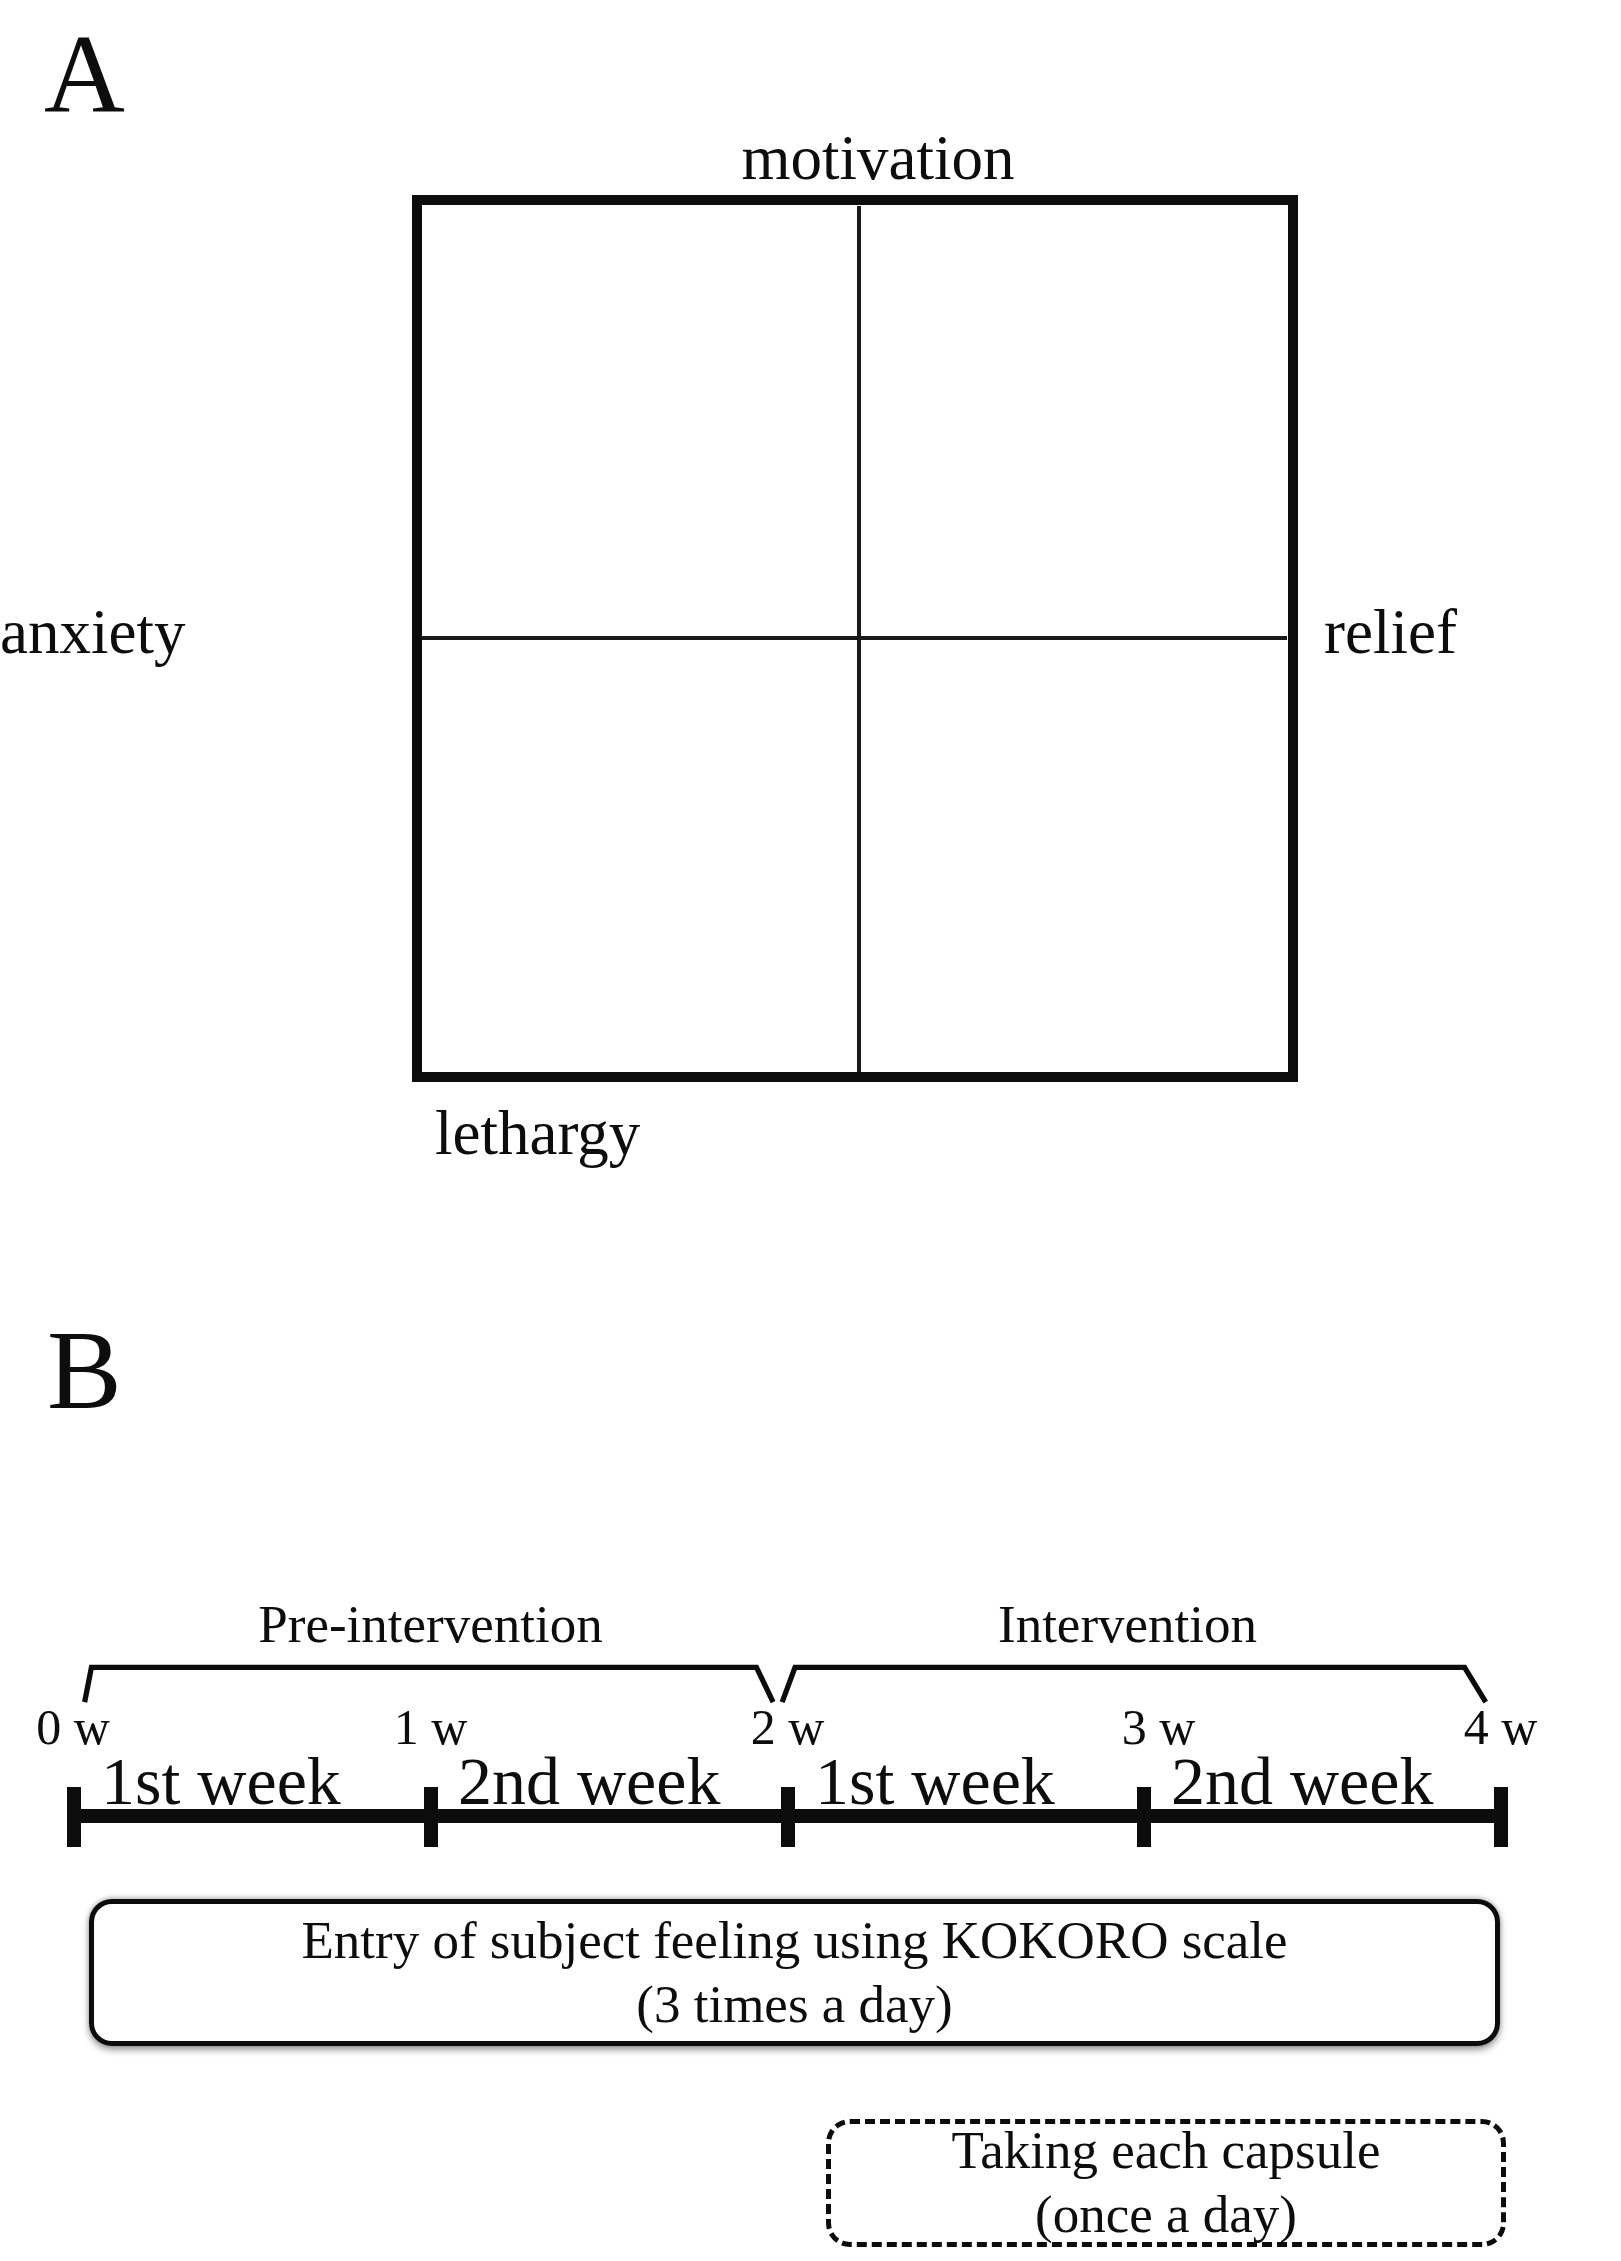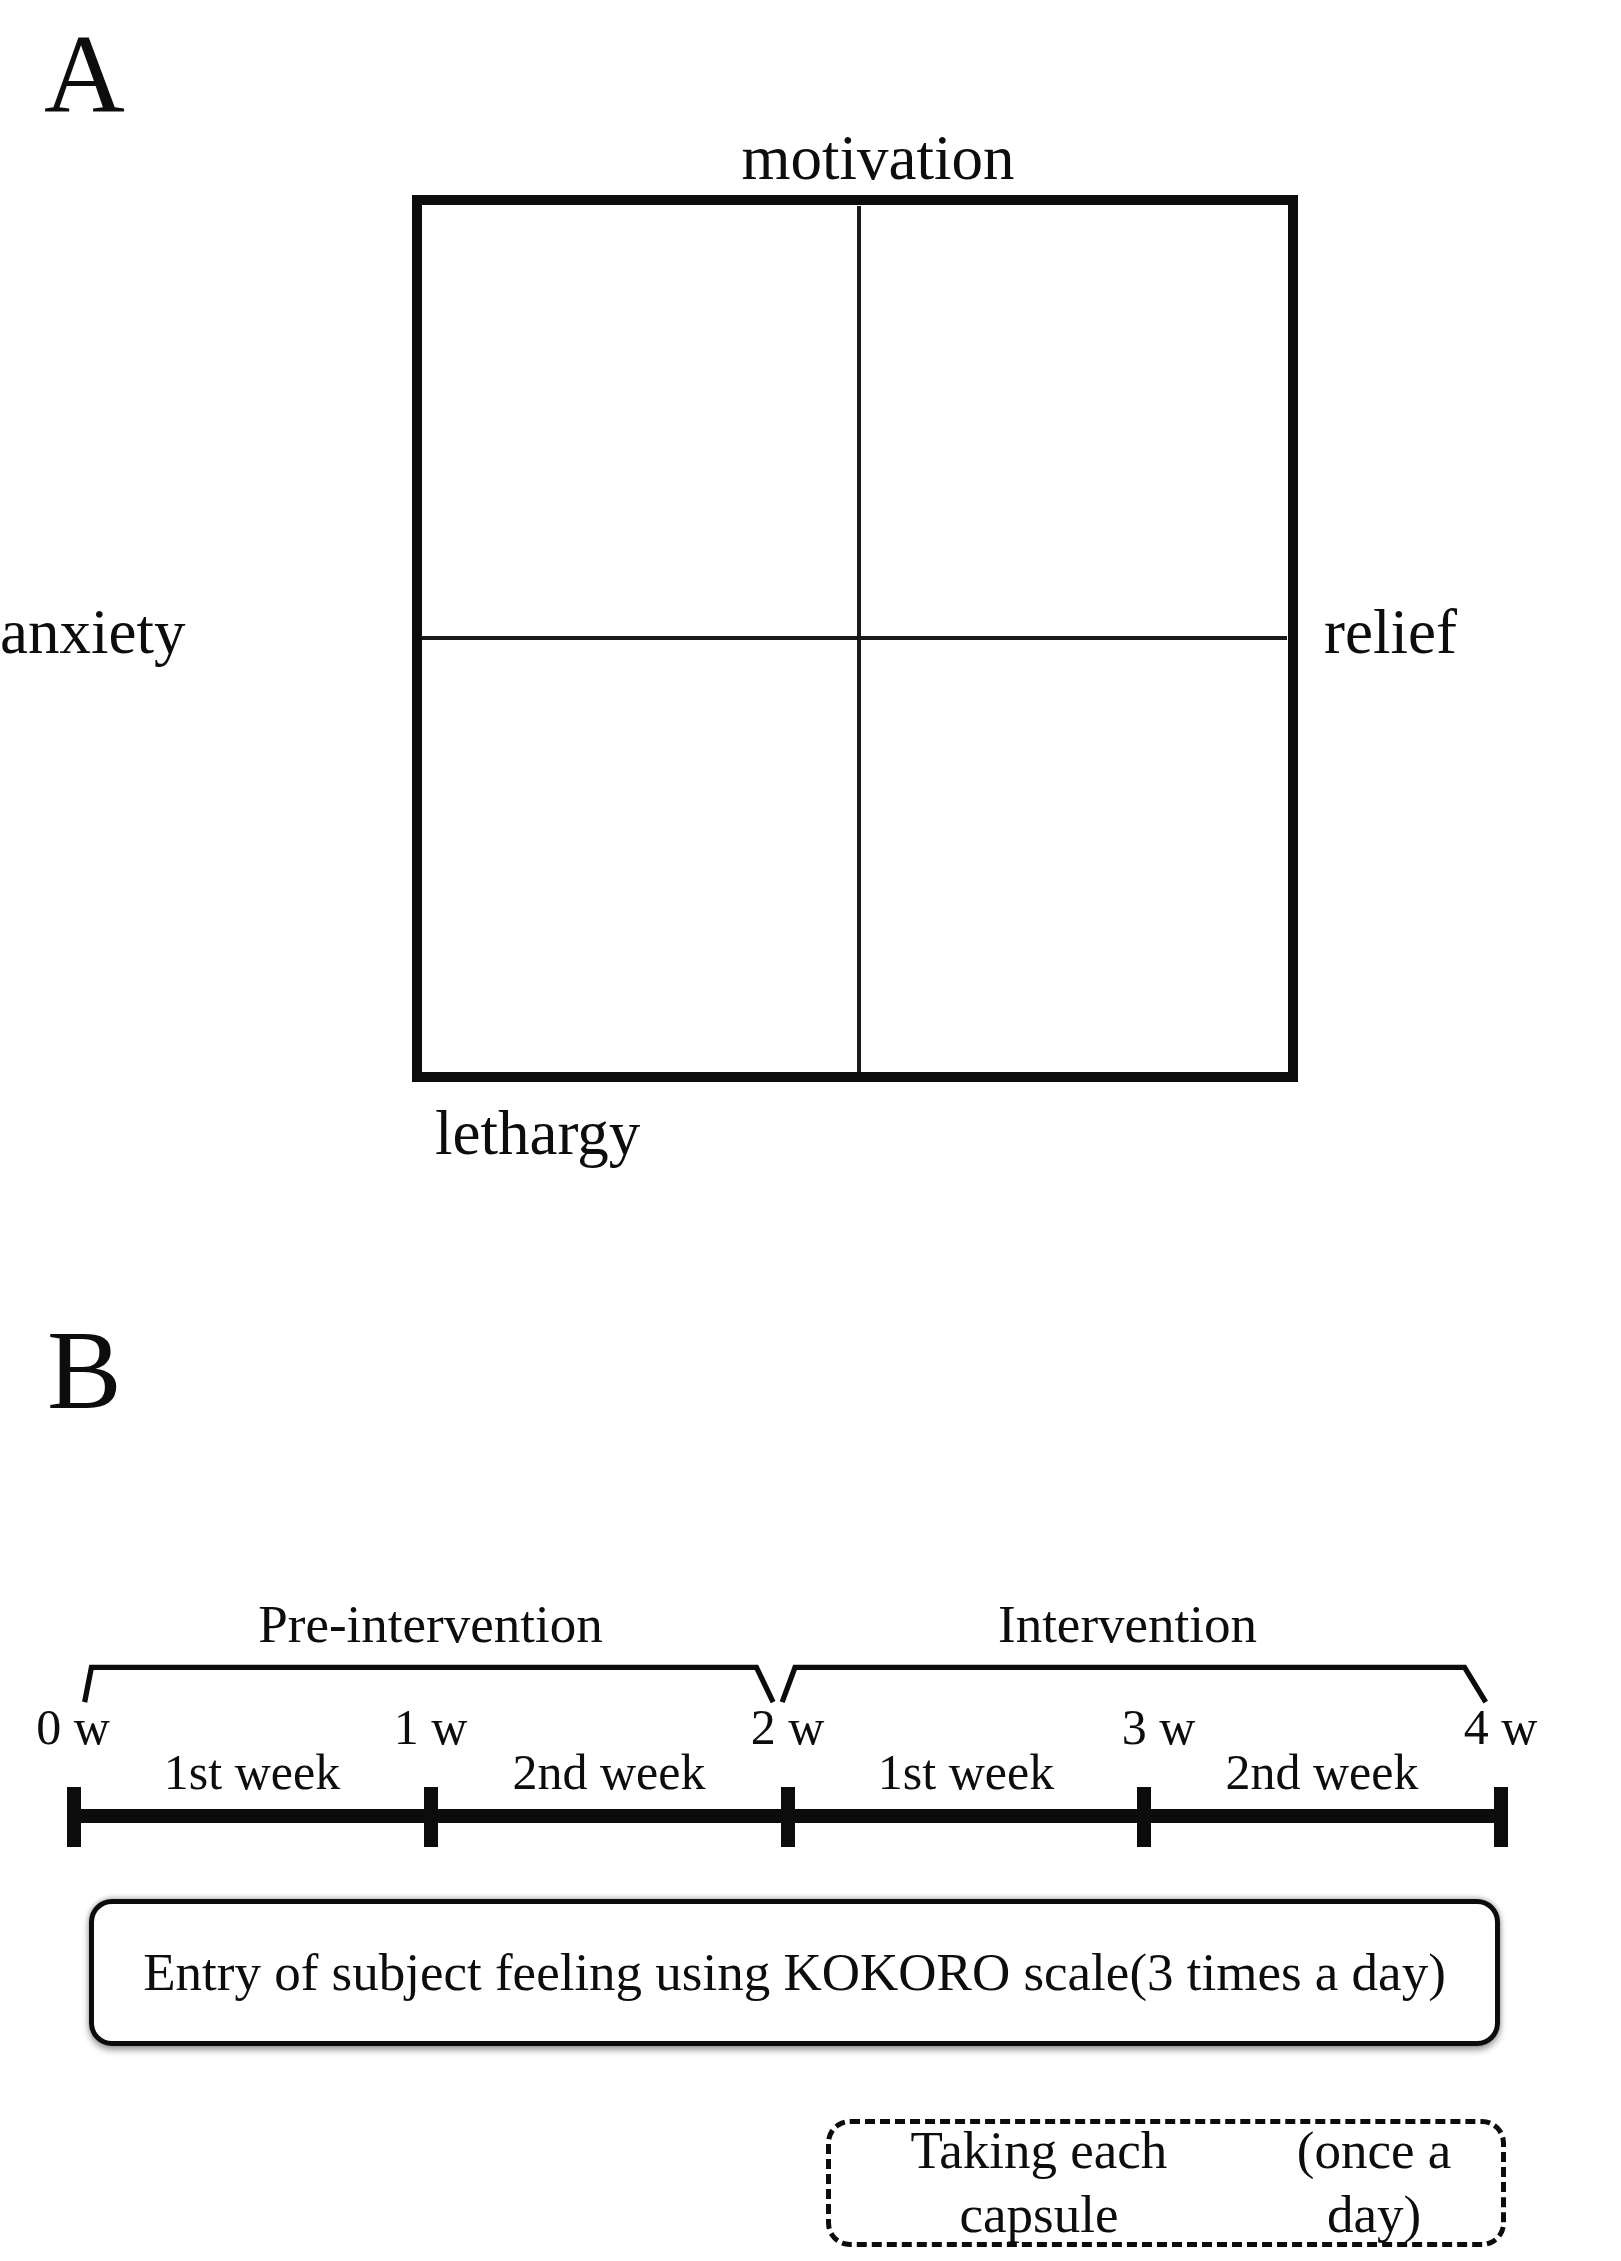--- a/index.html
+++ b/index.html
@@ -5,30 +5,30 @@
   html,body{margin:0;padding:0;background:#ffffff;}
   #figure-root{
     position:relative;width:1621px;height:2261px;background:#ffffff;
     font-family:"Liberation Serif","DejaVu Serif",serif;color:#0d0d0d;overflow:hidden;
   }
   .abs{position:absolute;}
   .panel-letter{font-size:112px;line-height:1;}
   .quad-label{font-size:63px;line-height:1;white-space:nowrap;}
   .phase-label{font-size:53px;line-height:1;text-align:center;white-space:nowrap;}
   .week-mark{font-size:50px;line-height:1;text-align:center;white-space:nowrap;}
-  .segment-label{font-size:50px;line-height:1;text-align:center;white-space:nowrap;}
+  .segment-label{font-size:68px;line-height:1;white-space:nowrap;}
   #mood-square{
     left:412px;top:195px;width:886px;height:887px;
     border:10.6px solid #0c0c0c;box-sizing:border-box;
   }
   .axis-line{background:#1a1a1a;}
   .bar{background:#0c0c0c;}
   .tick{background:#0c0c0c;}
   .note-box{
-    box-sizing:border-box;display:flex;flex-direction:row;
+    box-sizing:border-box;display:flex;flex-direction:column;
     align-items:center;justify-content:center;text-align:center;
     font-size:53px;line-height:1.2;background:#ffffff;
   }
   #kokoro-entry-box{
     left:89px;top:1899px;width:1411px;height:147px;
     border:5.3px solid #0c0c0c;border-radius:23px;
     box-shadow:0 3.8px 7.6px rgba(0,0,0,0.40), 0 -1.5px 4.5px rgba(0,0,0,0.18);
   }
   #capsule-box{
     left:826px;top:2087px;width:680px;height:128px;

